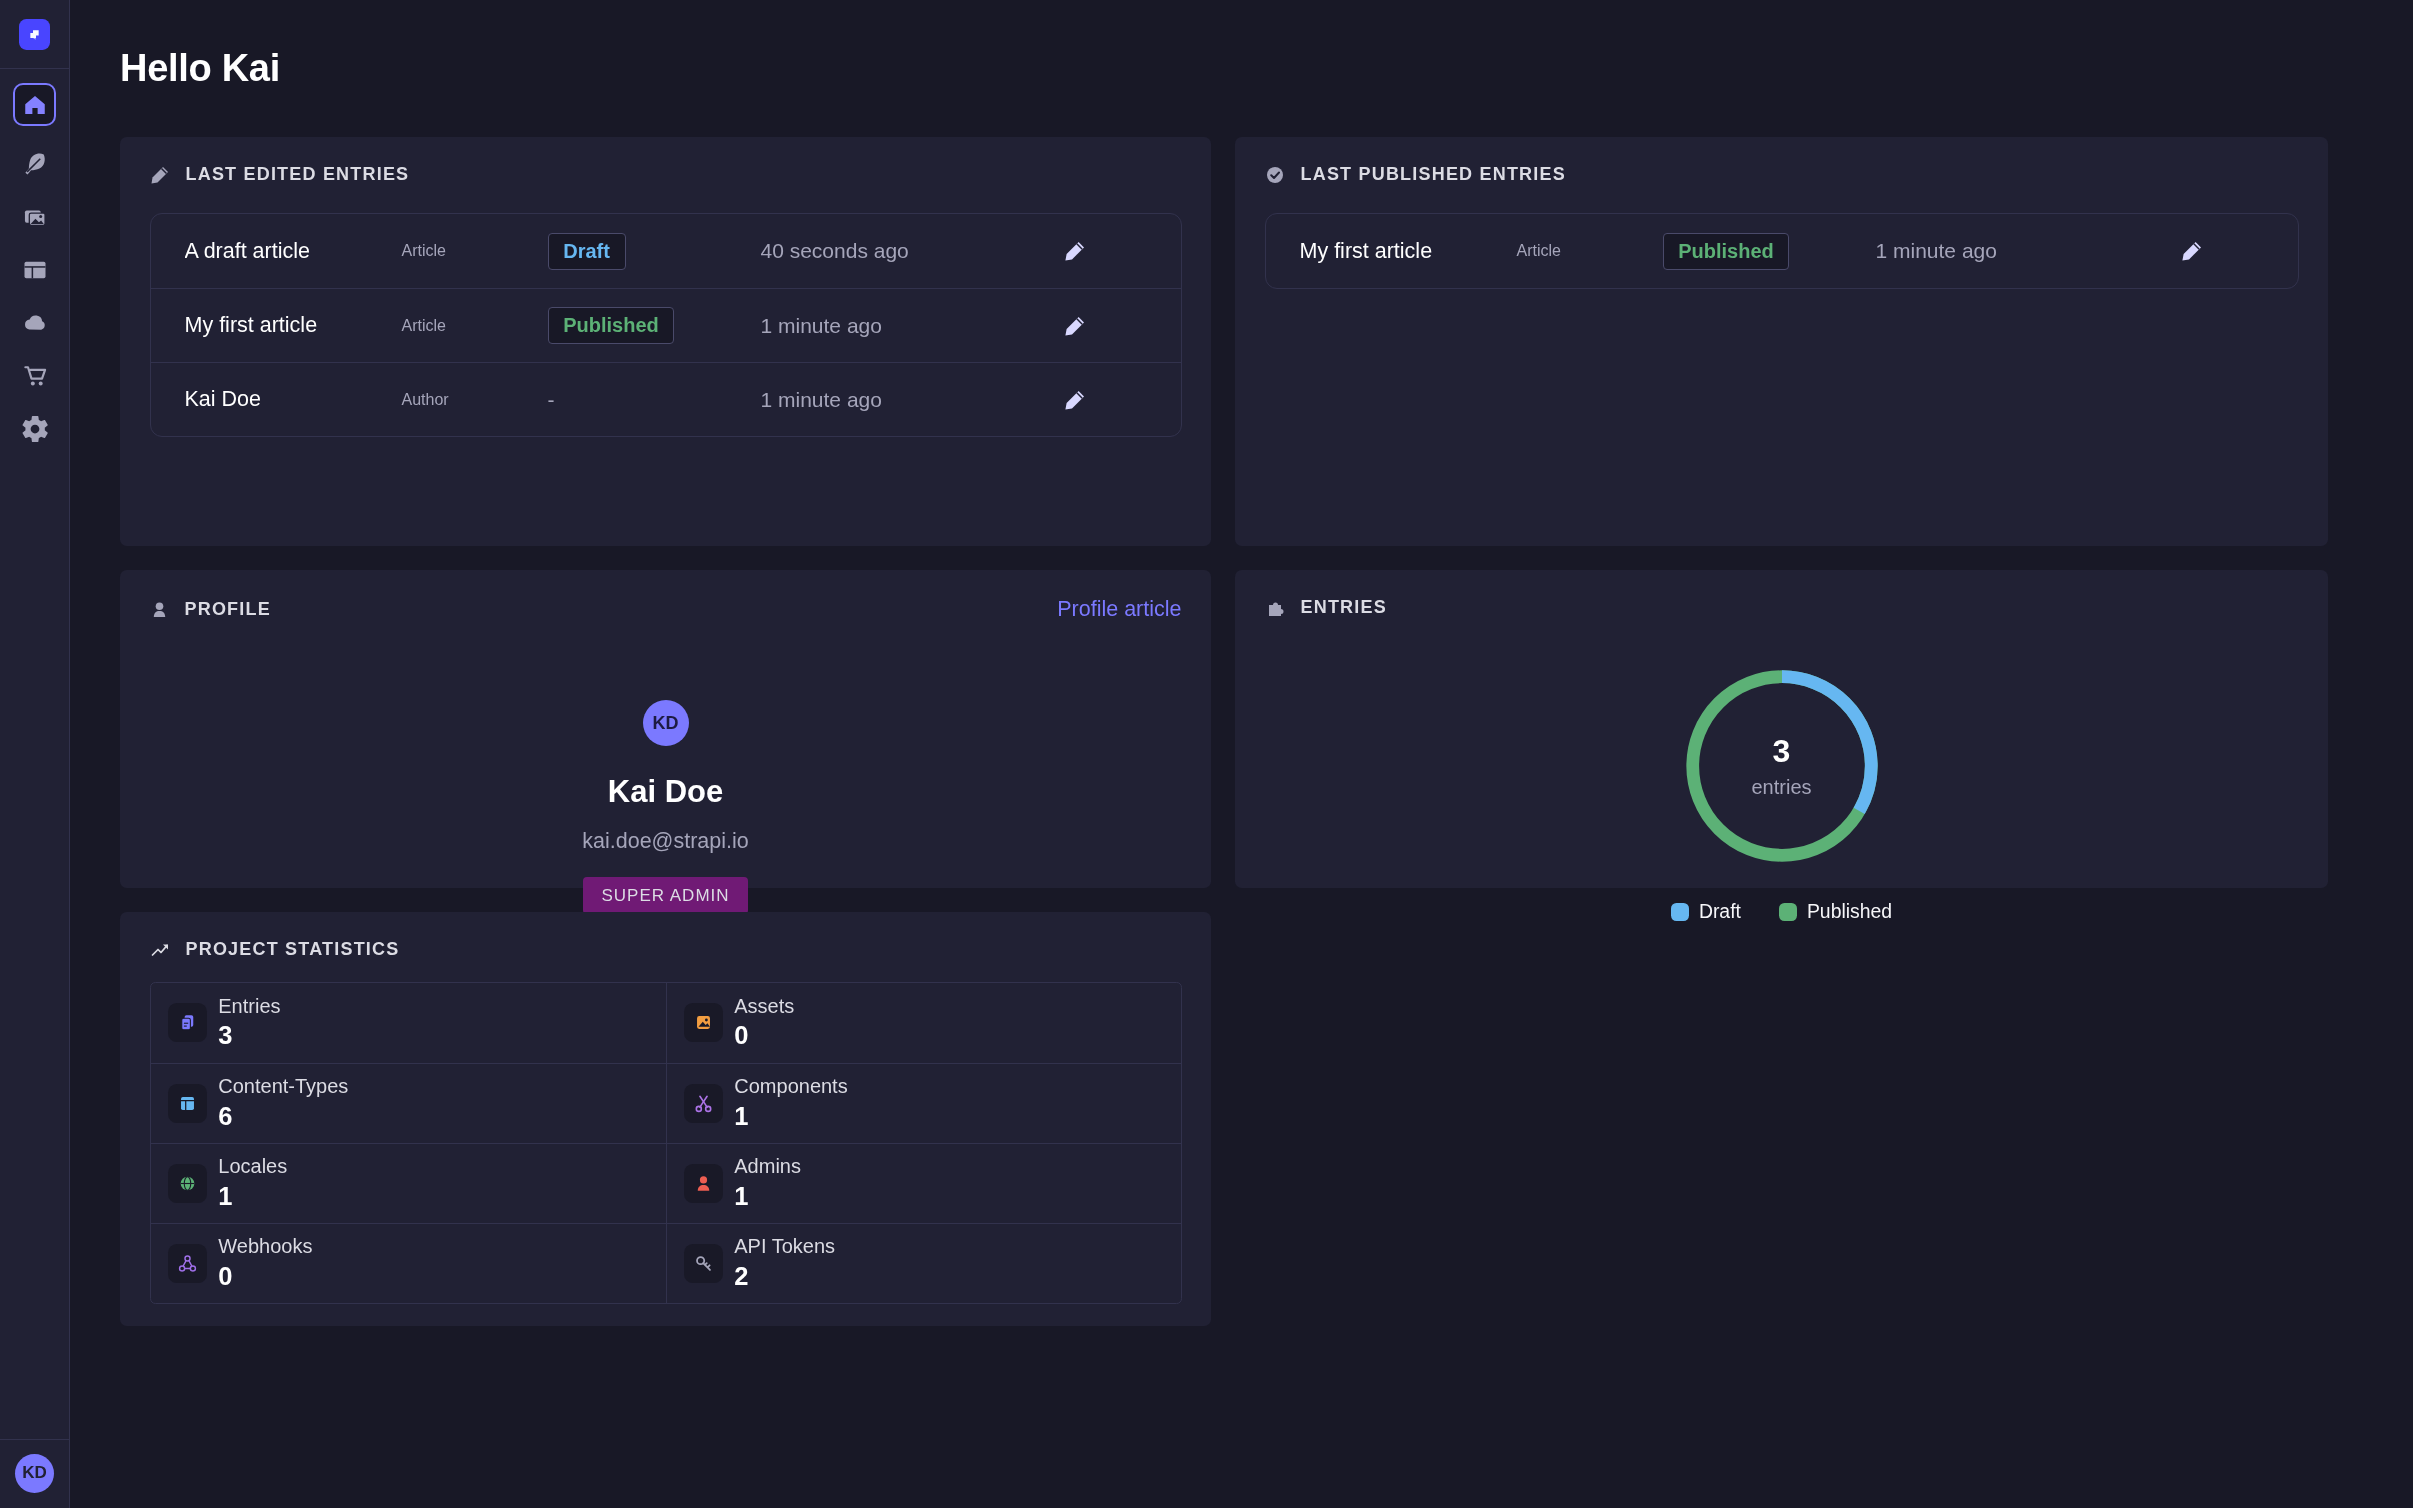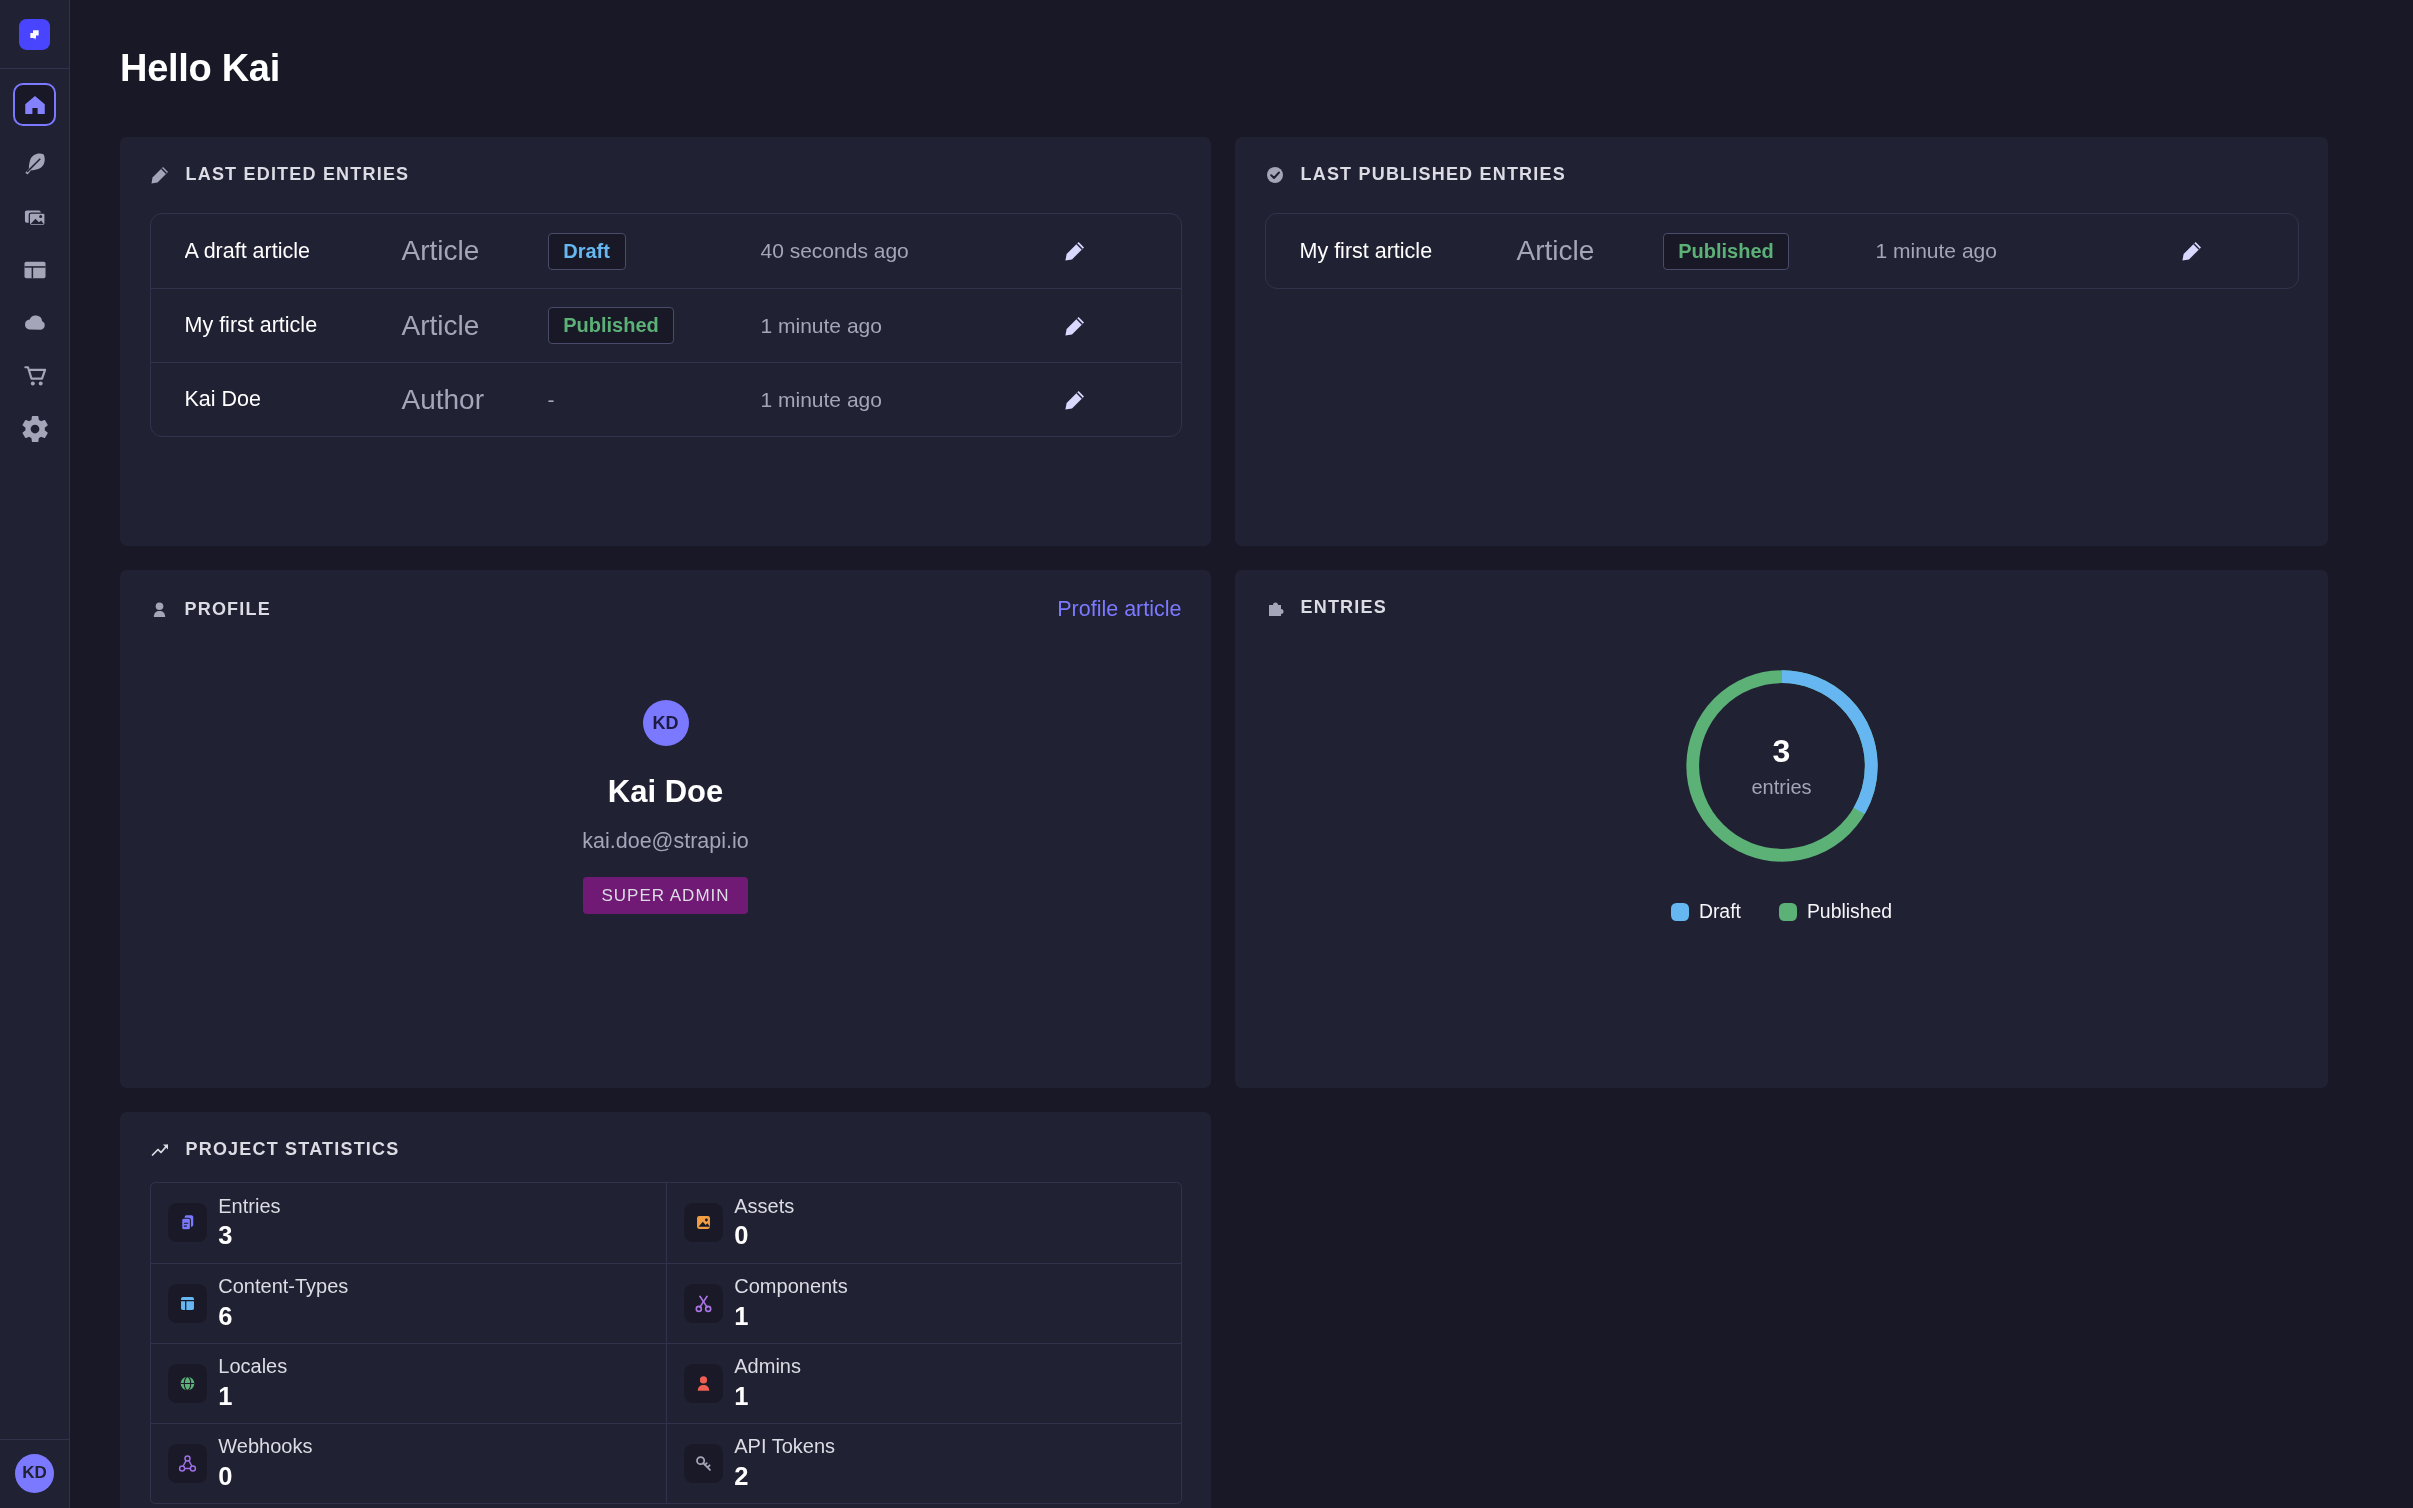--- a/index.html
+++ b/index.html
@@ -44,35 +44,35 @@
   h1 { font-size:38px; font-weight:700; letter-spacing:-0.3px; color:#fff; }
   .subtitle { font-size:24px; color:#A5A5BA; margin-top:10.7px; }
   .columns { display:flex; gap:24px; margin-top:47px; }
   .col { display:flex; flex-direction:column; gap:24px; }
   .col-left { width:1091px; }
   .col-right { width:1093px; }
   .panel {
     background:#212134; border-radius:6.7px; padding:27px 29.5px;
     position:relative;
   }
-  .h610 { height:409px; } .h620 { height:518px; } .h618 { height:414px; }
+  .h610 { height:409px; } .h620 { height:318px; } .h618 { height:414px; }
   .panel-head { display:flex; align-items:center; justify-content:space-between; }
   .panel-title { display:flex; align-items:center; gap:16px; }
   .panel-title .t-icon { flex:0 0 auto; display:flex; }
   .panel-title span {
     font-size:18px; font-weight:600; letter-spacing:1.2px; color:#DCDCE4;
   }
   .link { font-size:21.5px; color:#7B79FF; cursor:pointer; text-decoration:none; }
   
   .etable { margin-top:28px; border:0.7px solid #32324D; border-radius:12px; overflow:hidden; }
   .erow { display:flex; align-items:center; height:74px; cursor:pointer; }
   .erow + .erow { border-top:0.7px solid #32324D; }
   .c-name { width:217px; margin-left:34px; font-size:21.5px; font-weight:500; color:#FFFFFF;
             white-space:nowrap; overflow:hidden; }
-  .c-type { width:146px; font-size:28px; color:#A5A5BA; }
+  .c-type { width:146px; font-size:16px; color:#A5A5BA; }
   .c-status { width:213px; }
   .c-time { flex:1; font-size:21px; color:#A5A5BA; }
   .c-edit { padding-right:94px; display:flex; align-items:center; }
   .badge {
     display:inline-block; padding:6px 14.7px; border-radius:4px;
     background:#181826; border:0.7px solid #4A4A6A;
     font-size:20px; font-weight:600;
   }
   .badge.draft { color:#66B7F1; }
   .badge.published { color:#5CB176; }

